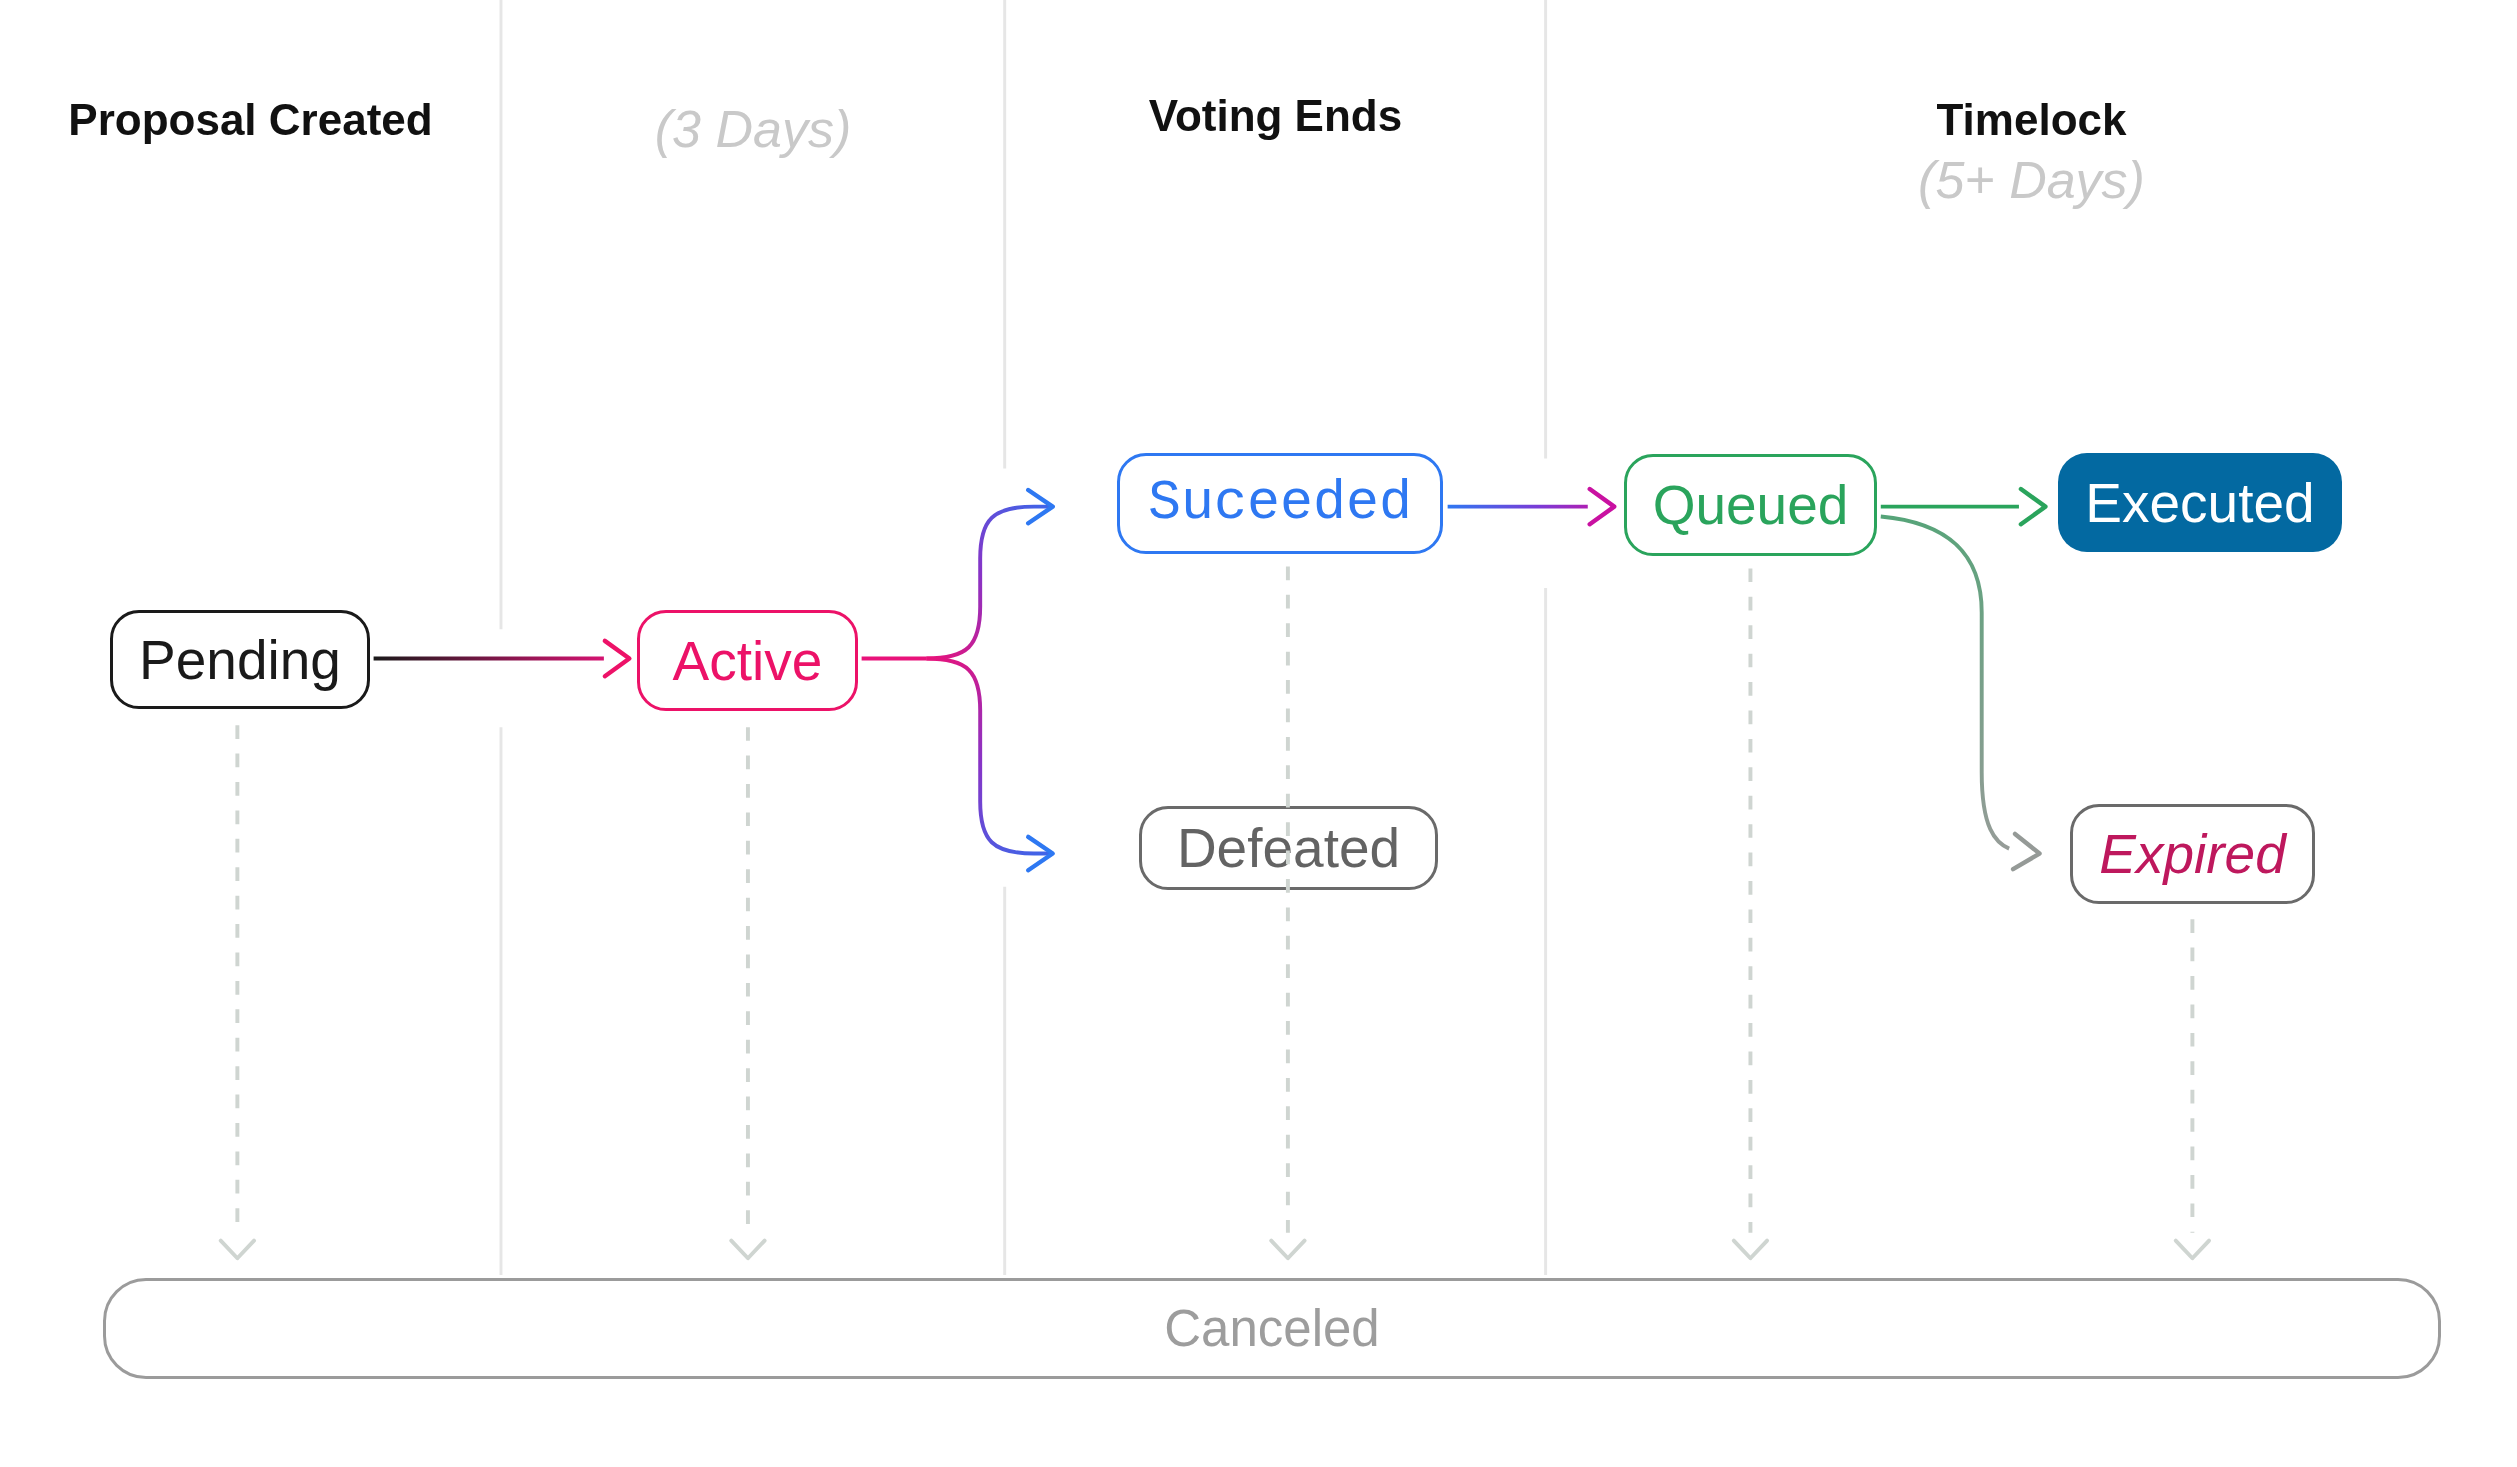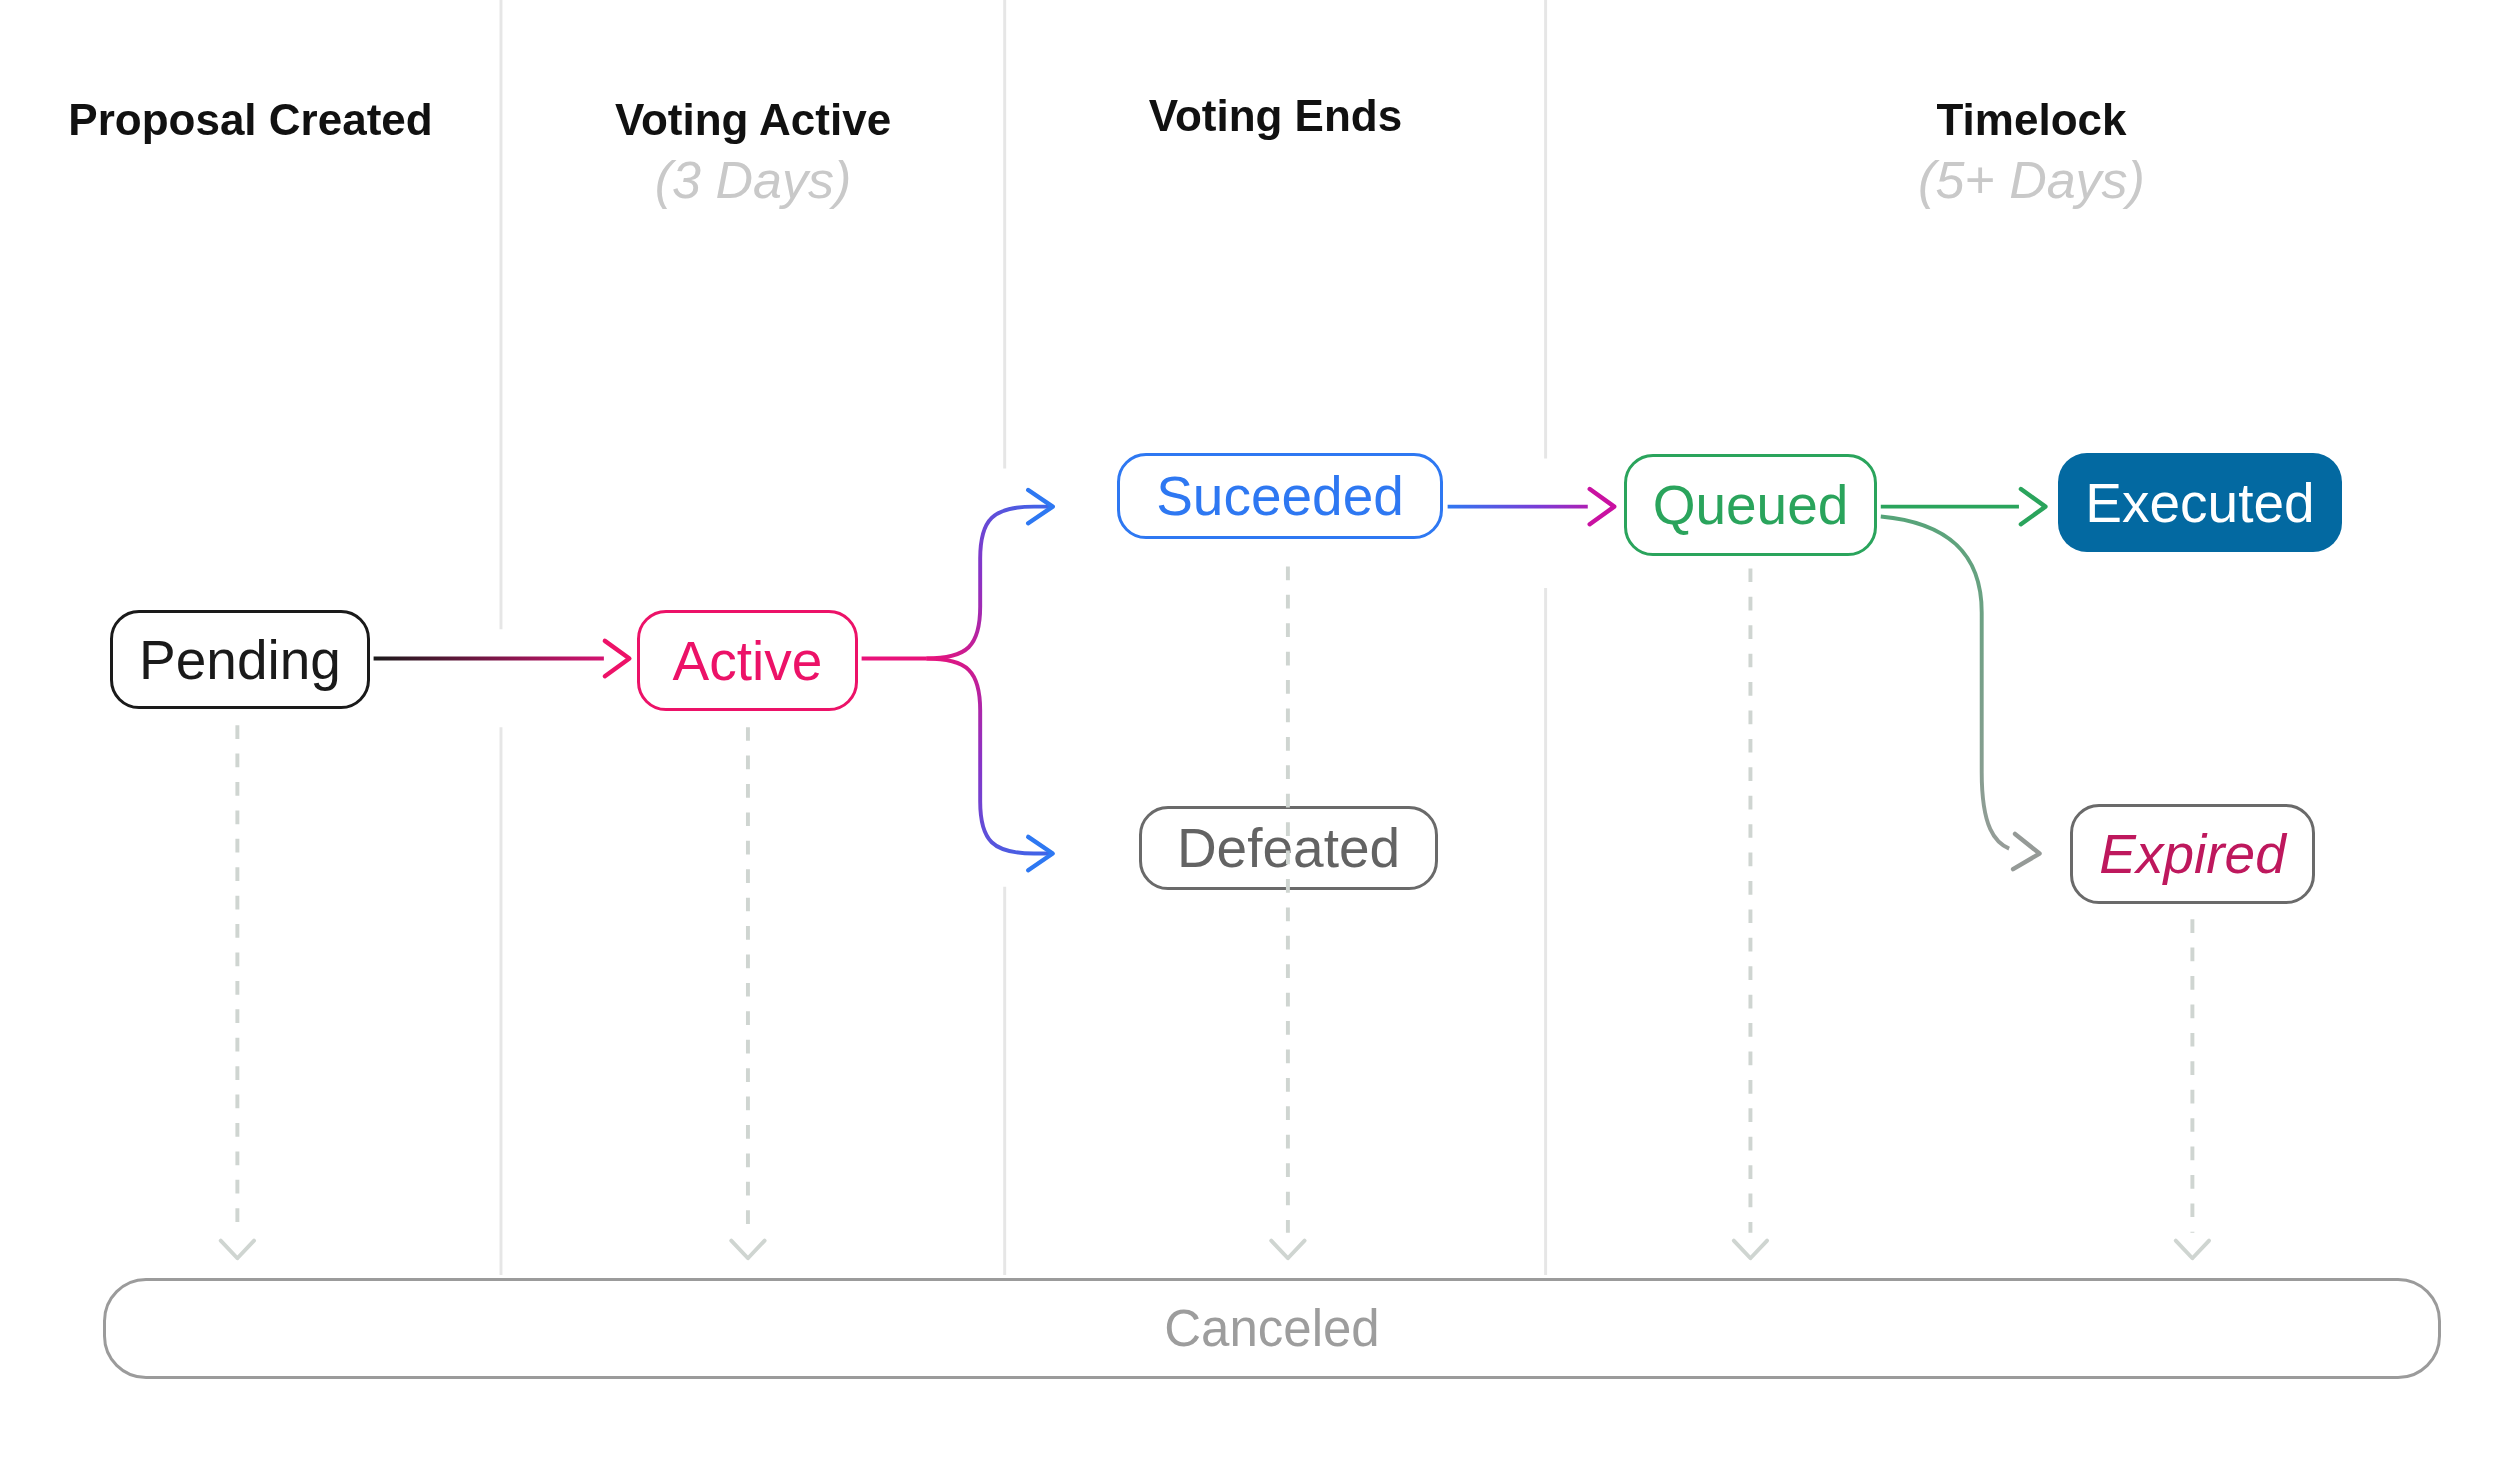--- a/index.html
+++ b/index.html
@@ -30,34 +30,33 @@
 </style>
 </head>
 <body>
 
 <div class="stage">
 
   <div class="col-header" style="left:0;top:94px;width:501px;">
     <div class="col-title">Proposal Created</div>
   </div>
   <div class="col-header" style="left:501px;top:94px;width:504px;">
-    <div class="col-title">Voting Active</div>
     <div class="col-sub">(3 Days)</div>
   </div>
   <div class="col-header" style="left:1005px;top:90px;width:541px;">
     <div class="col-title">Voting Ends</div>
   </div>
   <div class="col-header" style="left:1546px;top:94px;width:971px;">
     <div class="col-title">Timelock</div>
     <div class="col-sub">(5+ Days)</div>
   </div>
 
   <div class="node node-pending" style="left:110px;top:610px;width:260px;height:99px;">Pending</div>
   <div class="node node-active" style="left:637px;top:610px;width:221px;height:101px;">Active</div>
-  <div class="node node-succeeded" style="left:1117px;top:453px;width:326px;height:86px;">Suceeded</div>
+  <div class="node node-succeeded" style="left:1117px;top:453px;width:326px;height:101px;font-family:Liberation Mono, monospace;">Suceeded</div>
   <div class="node node-defeated" style="left:1139px;top:806px;width:299px;height:84px;">Defeated</div>
   <div class="node node-queued" style="left:1624px;top:454px;width:253px;height:102px;">Queued</div>
   <div class="node node-executed" style="left:2058px;top:453px;width:284px;height:99px;">Executed</div>
   <div class="node node-expired" style="left:2070px;top:804px;width:245px;height:100px;">Expired</div>
   <div class="node node-canceled" style="left:103px;top:1278px;width:2338px;height:101px;">Canceled</div>
 
   <svg class="overlay" width="2517" height="1467" viewBox="0 0 2568 1497">
     <defs>
       <linearGradient id="gradPA" gradientUnits="userSpaceOnUse" x1="381" y1="672" x2="640" y2="672">
         <stop offset="0" stop-color="#1A1A1A"></stop>

